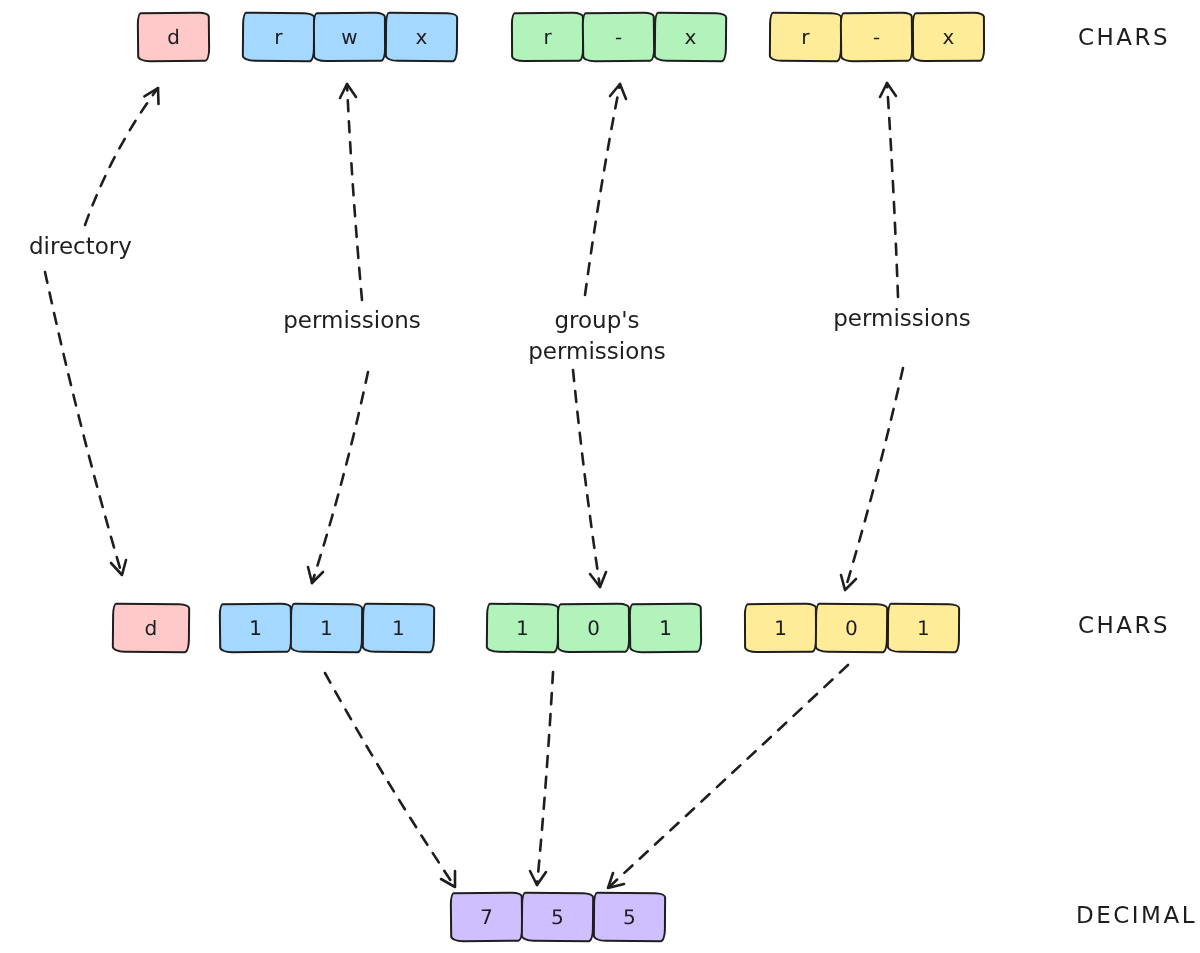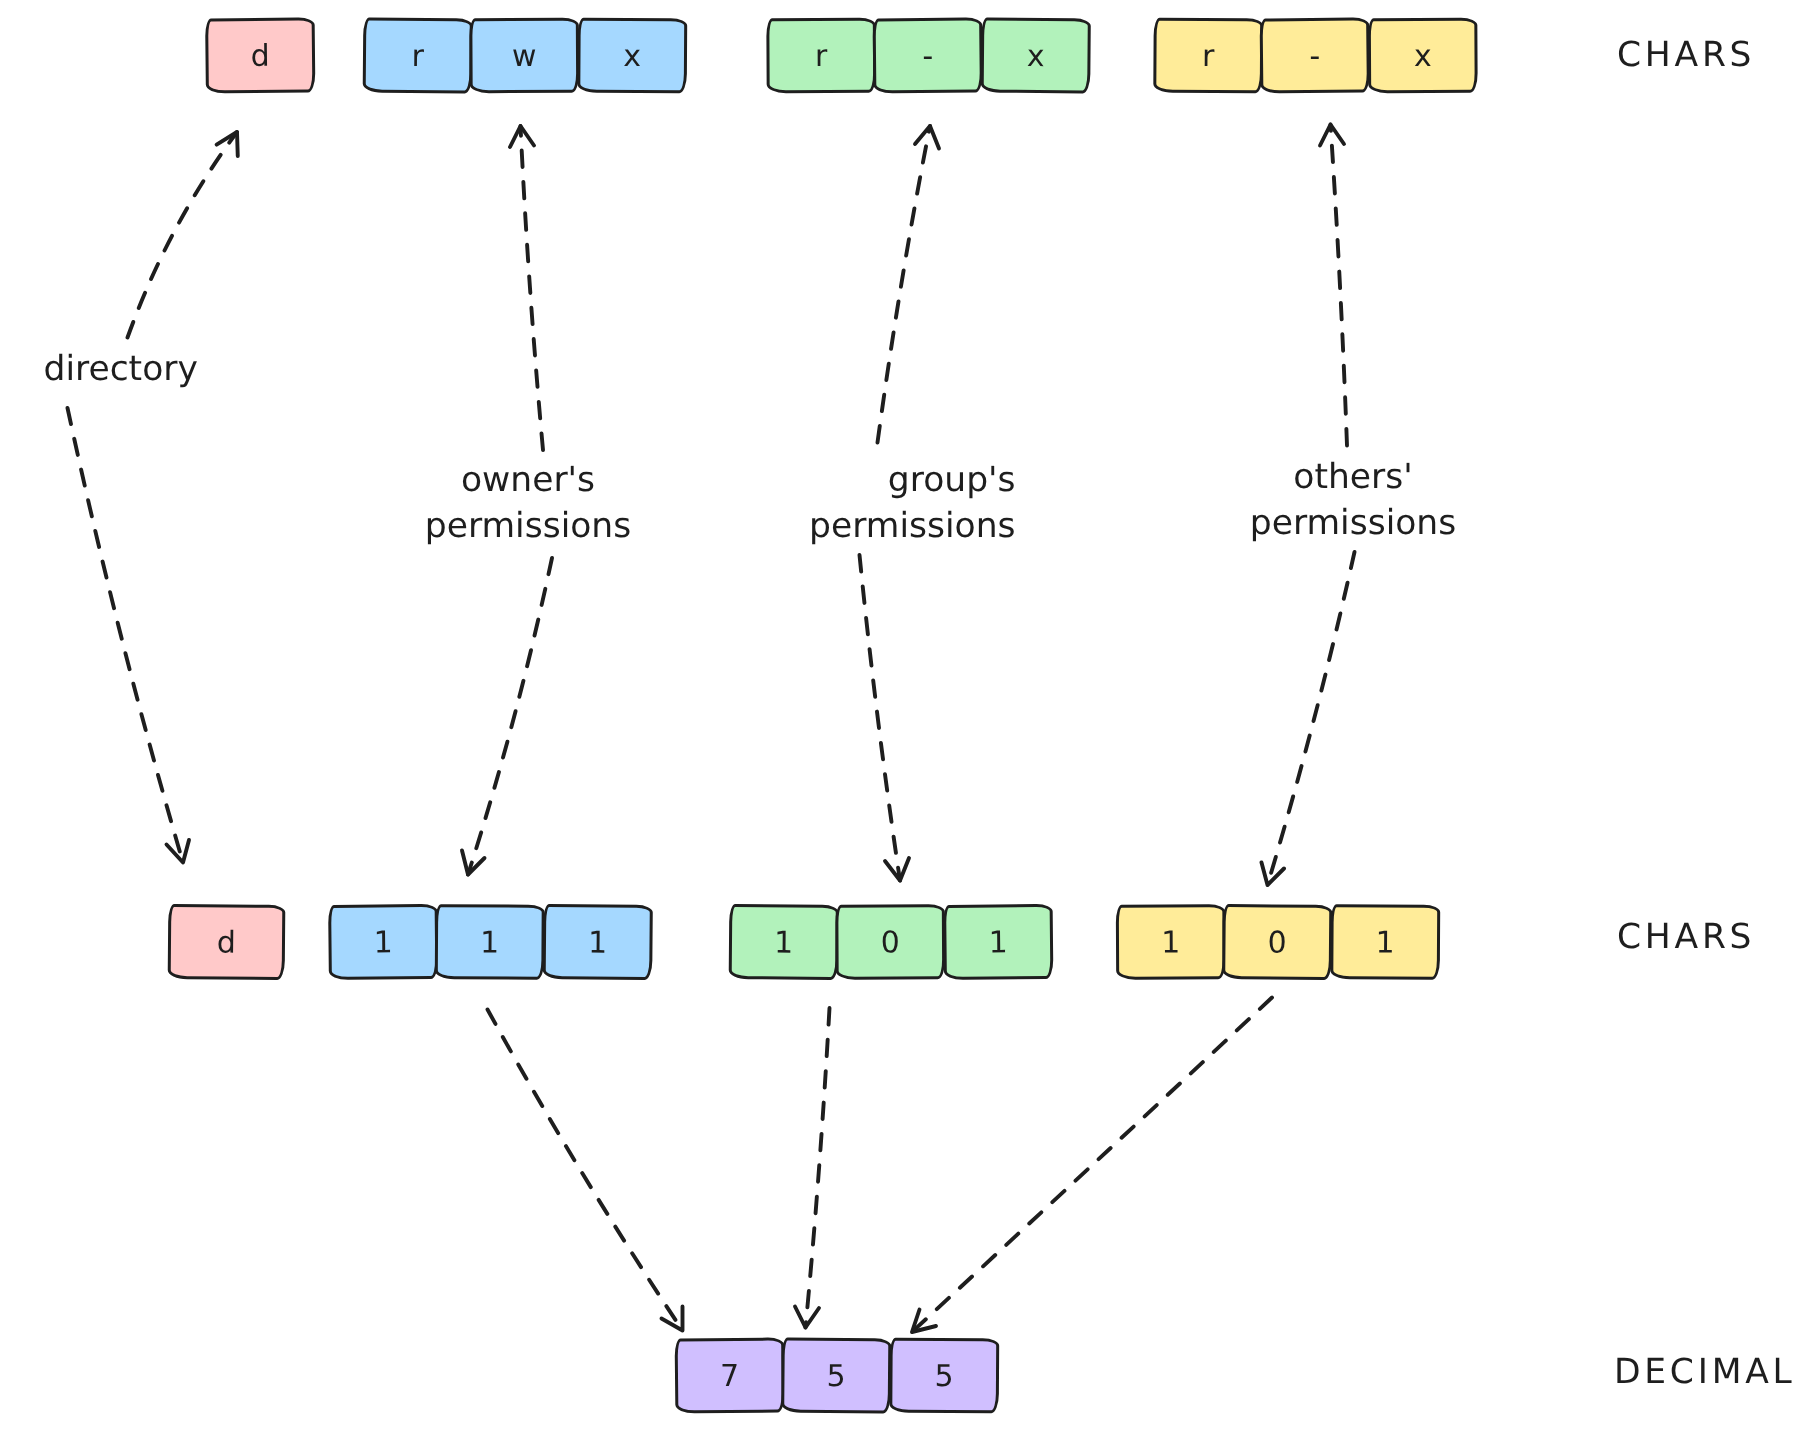--- a/index.html
+++ b/index.html
@@ -98,31 +98,29 @@
     <div class="cell purple r1">7</div>
     <div class="cell purple r2">5</div>
     <div class="cell purple r4">5</div>
   </div>
 
   <div class="rowlabel" style="left:1076px;top:902px;">DECIMAL</div>
 
   <div class="note" style="left:8px;top:231px;margin-left:21px;">directory</div>
 
   <div class="note" style="left:272px;top:305px;width:160px;">
-    <div>owner's</div>
     <div>permissions</div>
   </div>
 
-  <div class="note" style="left:517px;top:305px;width:160px;text-align:right;">
+  <div class="note" style="left:517px;top:305px;width:160px;">
     <div>group's</div>
     <div>permissions</div>
   </div>
 
   <div class="note" style="left:822px;top:303px;width:160px;">
-    <div>others'</div>
     <div>permissions</div>
   </div>
 
   <svg class="arrows" width="1200" height="953" viewBox="0 0 1200 953">
 
     <g>
       <path class="arrow-line" d="M85 225 Q112 150 158 88"></path>
       <path class="arrow-head" d="M144.4 96.4 L158 88 L158.5 104"></path>
     </g>
     <g>

